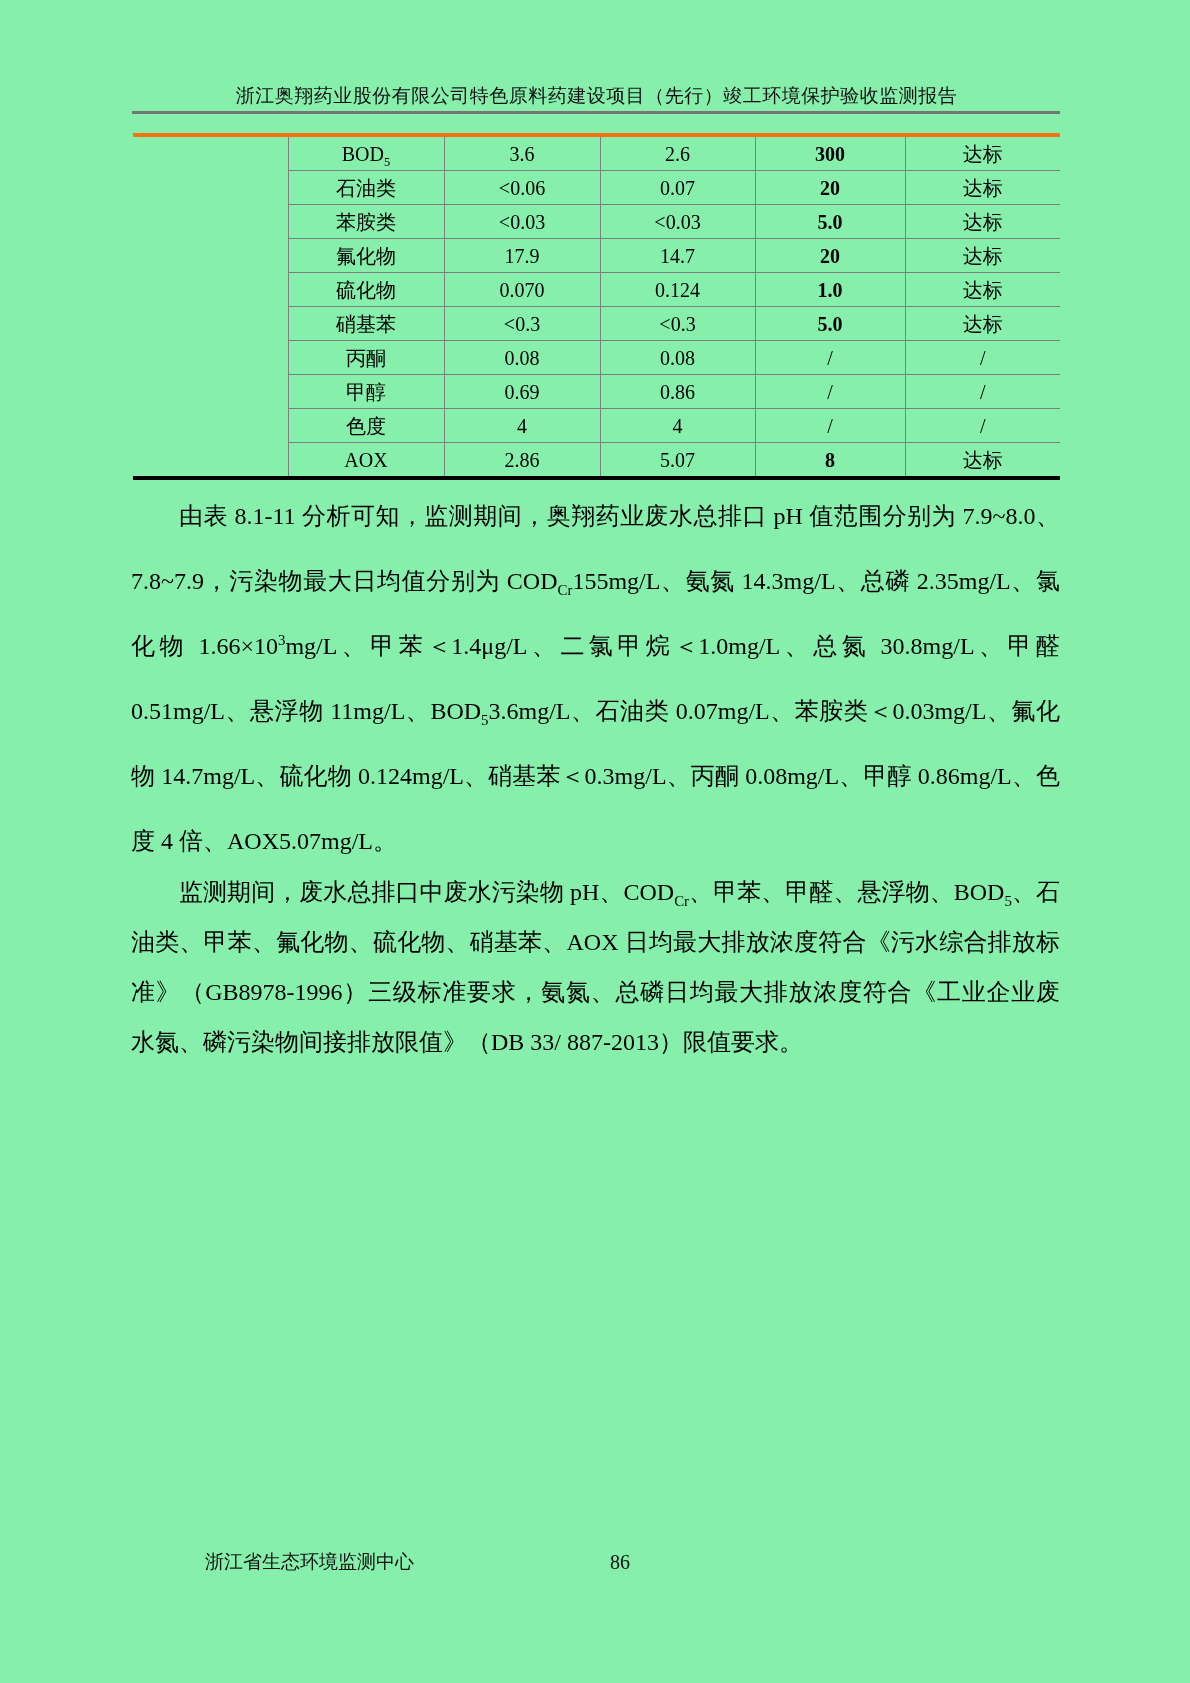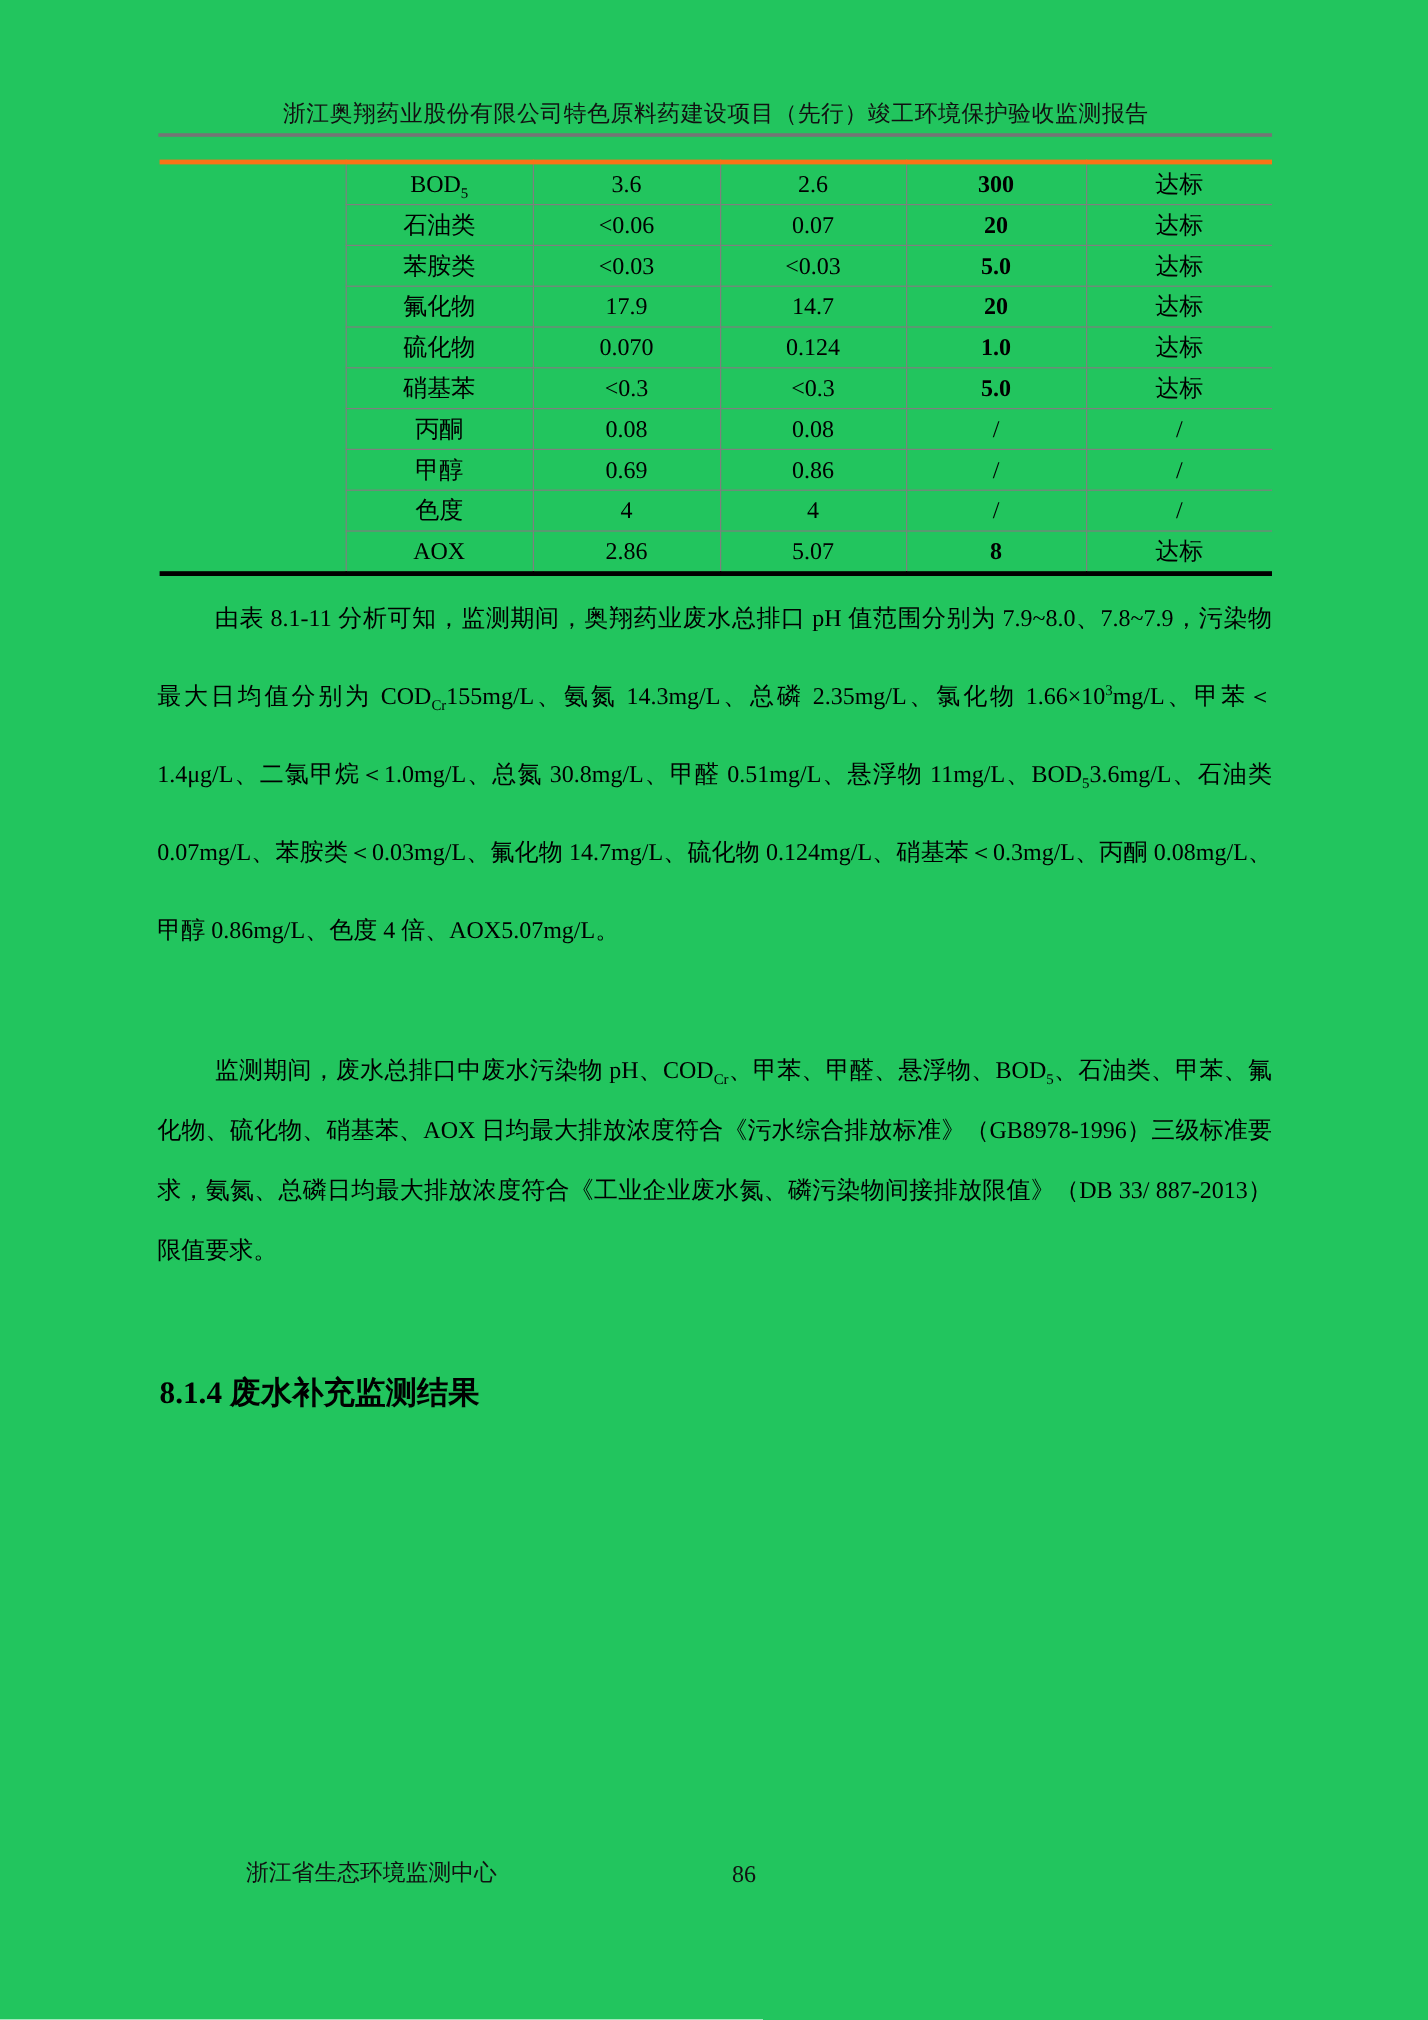--- a/index.html
+++ b/index.html
@@ -1,17 +1,17 @@
 <!DOCTYPE html>
 <html><head>
 <meta charset="utf-8">
 <style>
   html,body{margin:0;padding:0;background:#fff;}
   .page{
-    position:relative;width:1190px;height:1683px;background:#22c55e;
+    position:relative;width:1190px;height:1683px;background:#86efac;
     font-family:"Liberation Serif","DejaVu Serif",serif;color:#000;overflow:hidden;
   }
   
   .header-title{
     position:absolute;left:133px;top:84px;width:927px;
     text-align:center;font-size:19px;line-height:24px;color:#111;
     letter-spacing:0.5px;white-space:nowrap;
   }
   .header-rule{
     position:absolute;left:132px;top:111px;width:928px;height:3px;background:#757575;
@@ -29,21 +29,21 @@
   }
   .results-table td.empty-cell{
     border-left:none;border-top:none;border-bottom:none;
   }
   .results-table td:last-child{border-right:none;margin-left:36px;}
   .results-table td.bold-std{font-weight:bold;}
   sub,sup{font-size:0.62em;line-height:0;}
   
   .para{
     position:absolute;left:131px;width:929px;margin:0;
-    font-size:20px;text-align:justify;text-indent:48px;color:#000;
+    font-size:24px;text-align:justify;text-indent:48px;color:#000;
   }
   .p1{top:484px;line-height:65px;}
   .p2{top:867px;line-height:50px;}
   .section-heading{
     position:absolute;left:133px;top:1143px;margin:0;
     font-size:26px;font-weight:bold;line-height:36px;color:#000;white-space:nowrap;
   }
   .p3{top:1192px;line-height:65px;}
   
   .footer-org{
@@ -142,19 +142,18 @@
       <td class="v2-cell">5.07</td>
       <td class="std-cell bold-std">8</td>
       <td class="result-cell">达标</td>
     </tr>
       </tbody>
   </table>
 
   <p class="para p1"><span>由表 8.1-11 分析可知，监测期间，奥翔药业废水总排口 pH 值范围分别为 7.9~8.0、7.8~7.9，污染物最大日均值分别为 COD</span><sub>Cr</sub><span>155mg/L、氨氮 14.3mg/L、总磷 2.35mg/L、氯化物 1.66×10</span><sup>3</sup><span>mg/L、甲苯＜1.4μg/L、二氯甲烷＜1.0mg/L、总氮 30.8mg/L、甲醛 0.51mg/L、悬浮物 11mg/L、BOD</span><sub>5</sub><span>3.6mg/L、石油类 0.07mg/L、苯胺类＜0.03mg/L、氟化物 14.7mg/L、硫化物 0.124mg/L、硝基苯＜0.3mg/L、丙酮 0.08mg/L、甲醇 0.86mg/L、色度 4 倍、AOX5.07mg/L。</span></p>
   <p class="para p2"><span>监测期间，废水总排口中废水污染物 pH、COD</span><sub>Cr</sub><span>、甲苯、甲醛、悬浮物、BOD</span><sub>5</sub><span>、石油类、甲苯、氟化物、硫化物、硝基苯、AOX 日均最大排放浓度符合《污水综合排放标准》（GB8978-1996）三级标准要求，氨氮、总磷日均最大排放浓度符合《工业企业废水氮、磷污染物间接排放限值》（DB 33/ 887-2013）限值要求。</span></p>
 
-  <h2 class="section-heading">8.1.4 废水补充监测结果</h2>
 
 
   <div class="footer-org">浙江省生态环境监测中心</div>
   <div class="page-num">86</div>
 
 </div>
 
 </body></html>

